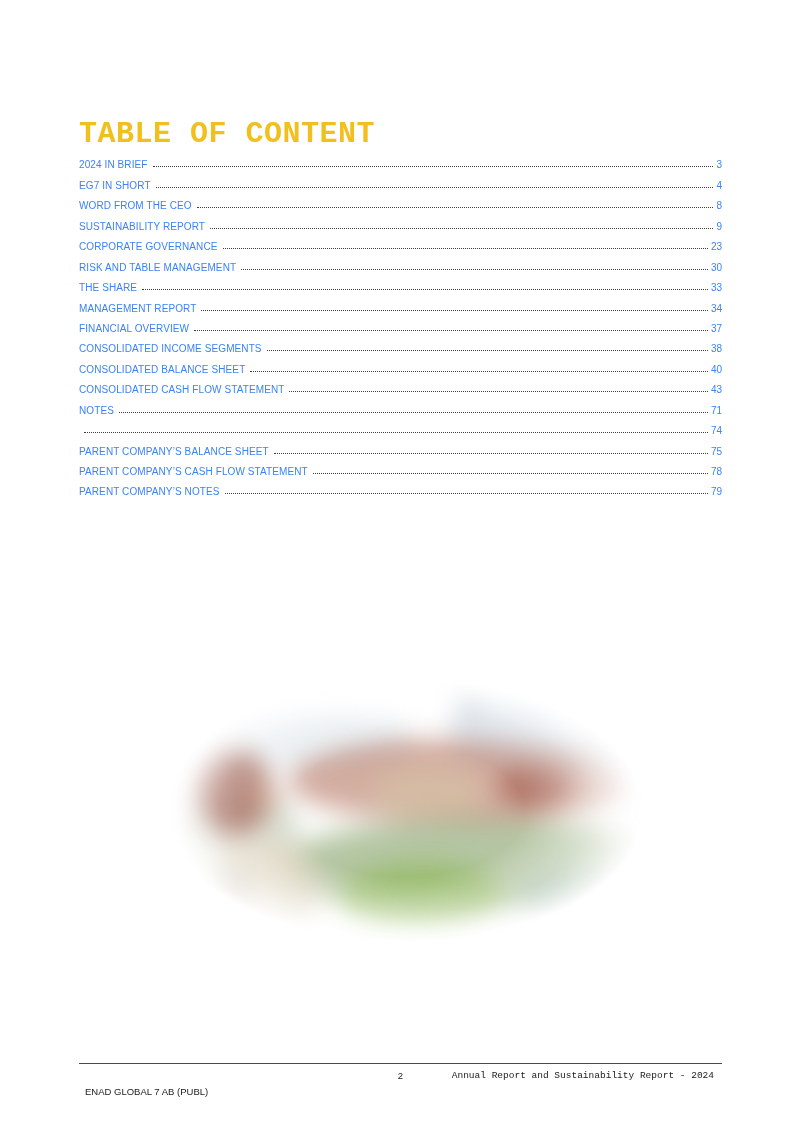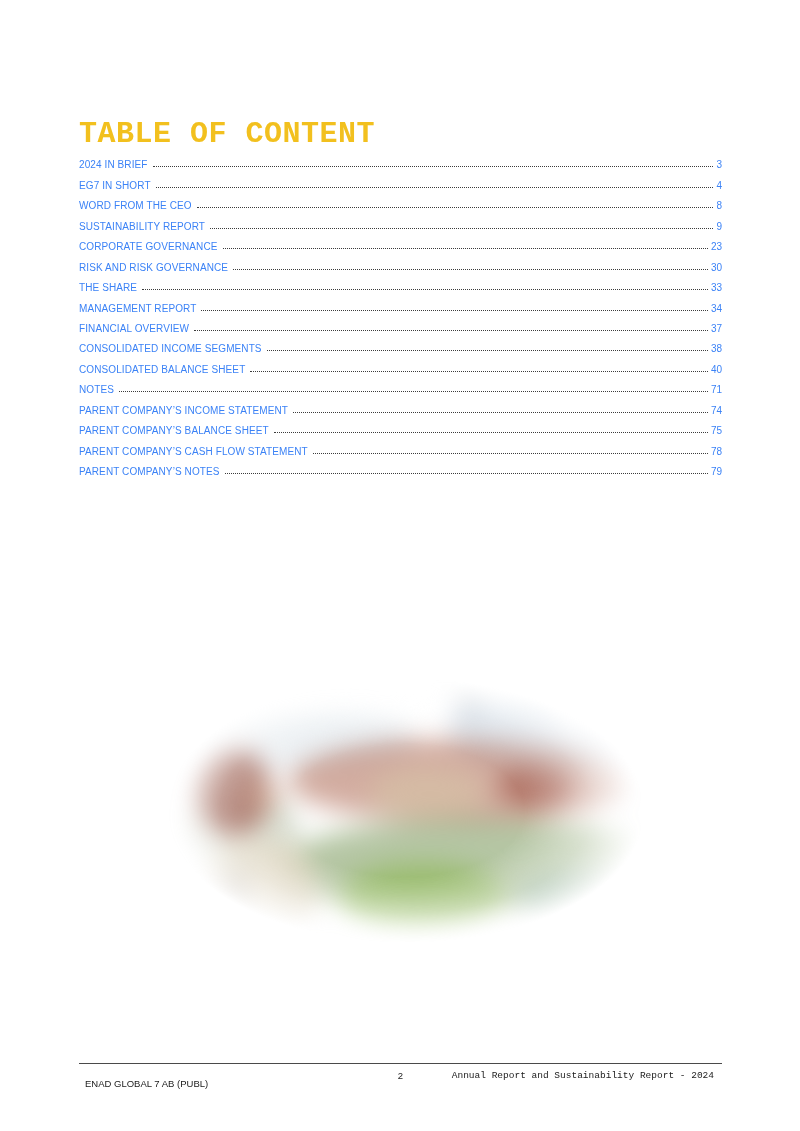--- a/index.html
+++ b/index.html
@@ -107,21 +107,21 @@
     position: absolute;
     left: 79px;
     top: 1070px;
     width: 643px;
     font-size: 9.5px;
     color: #1a1a1a;
   }
   .footer-left {
     position: absolute;
     left: 0;
-    top: 8px;
+    top: 16px;
     white-space: nowrap;
     padding-left: 6px;
   }
   .footer-center {
     position: absolute;
     left: 50%;
     top: 0;
     transform: translateX(-50%);
   }
   .footer-right {
@@ -165,21 +165,21 @@
     <span class="toc-page">9</span>
   </div>
 
   <div class="toc-row">
     <span class="toc-label">CORPORATE GOVERNANCE</span>
     <span class="toc-leader"></span>
     <span class="toc-page">23</span>
   </div>
 
   <div class="toc-row">
-    <span class="toc-label">RISK AND RISK GOVERNANCE</span>
+    <span class="toc-label">RISK AND TABLE MANAGEMENT</span>
     <span class="toc-leader"></span>
     <span class="toc-page">30</span>
   </div>
 
   <div class="toc-row">
     <span class="toc-label">THE SHARE</span>
     <span class="toc-leader"></span>
     <span class="toc-page">33</span>
   </div>
 
@@ -200,29 +200,33 @@
     <span class="toc-leader"></span>
     <span class="toc-page">38</span>
   </div>
 
   <div class="toc-row">
     <span class="toc-label">CONSOLIDATED BALANCE SHEET</span>
     <span class="toc-leader"></span>
     <span class="toc-page">40</span>
   </div>
 
+  <div class="toc-row">
+    <span class="toc-label">CONSOLIDATED CASH FLOW STATEMENT</span>
+    <span class="toc-leader"></span>
+    <span class="toc-page">43</span>
+  </div>
 
   <div class="toc-row">
     <span class="toc-label">NOTES</span>
     <span class="toc-leader"></span>
     <span class="toc-page">71</span>
   </div>
 
   <div class="toc-row">
-    <span class="toc-label">PARENT COMPANY’S INCOME STATEMENT</span>
     <span class="toc-leader"></span>
     <span class="toc-page">74</span>
   </div>
 
   <div class="toc-row">
     <span class="toc-label">PARENT COMPANY’S BALANCE SHEET</span>
     <span class="toc-leader"></span>
     <span class="toc-page">75</span>
   </div>
 

